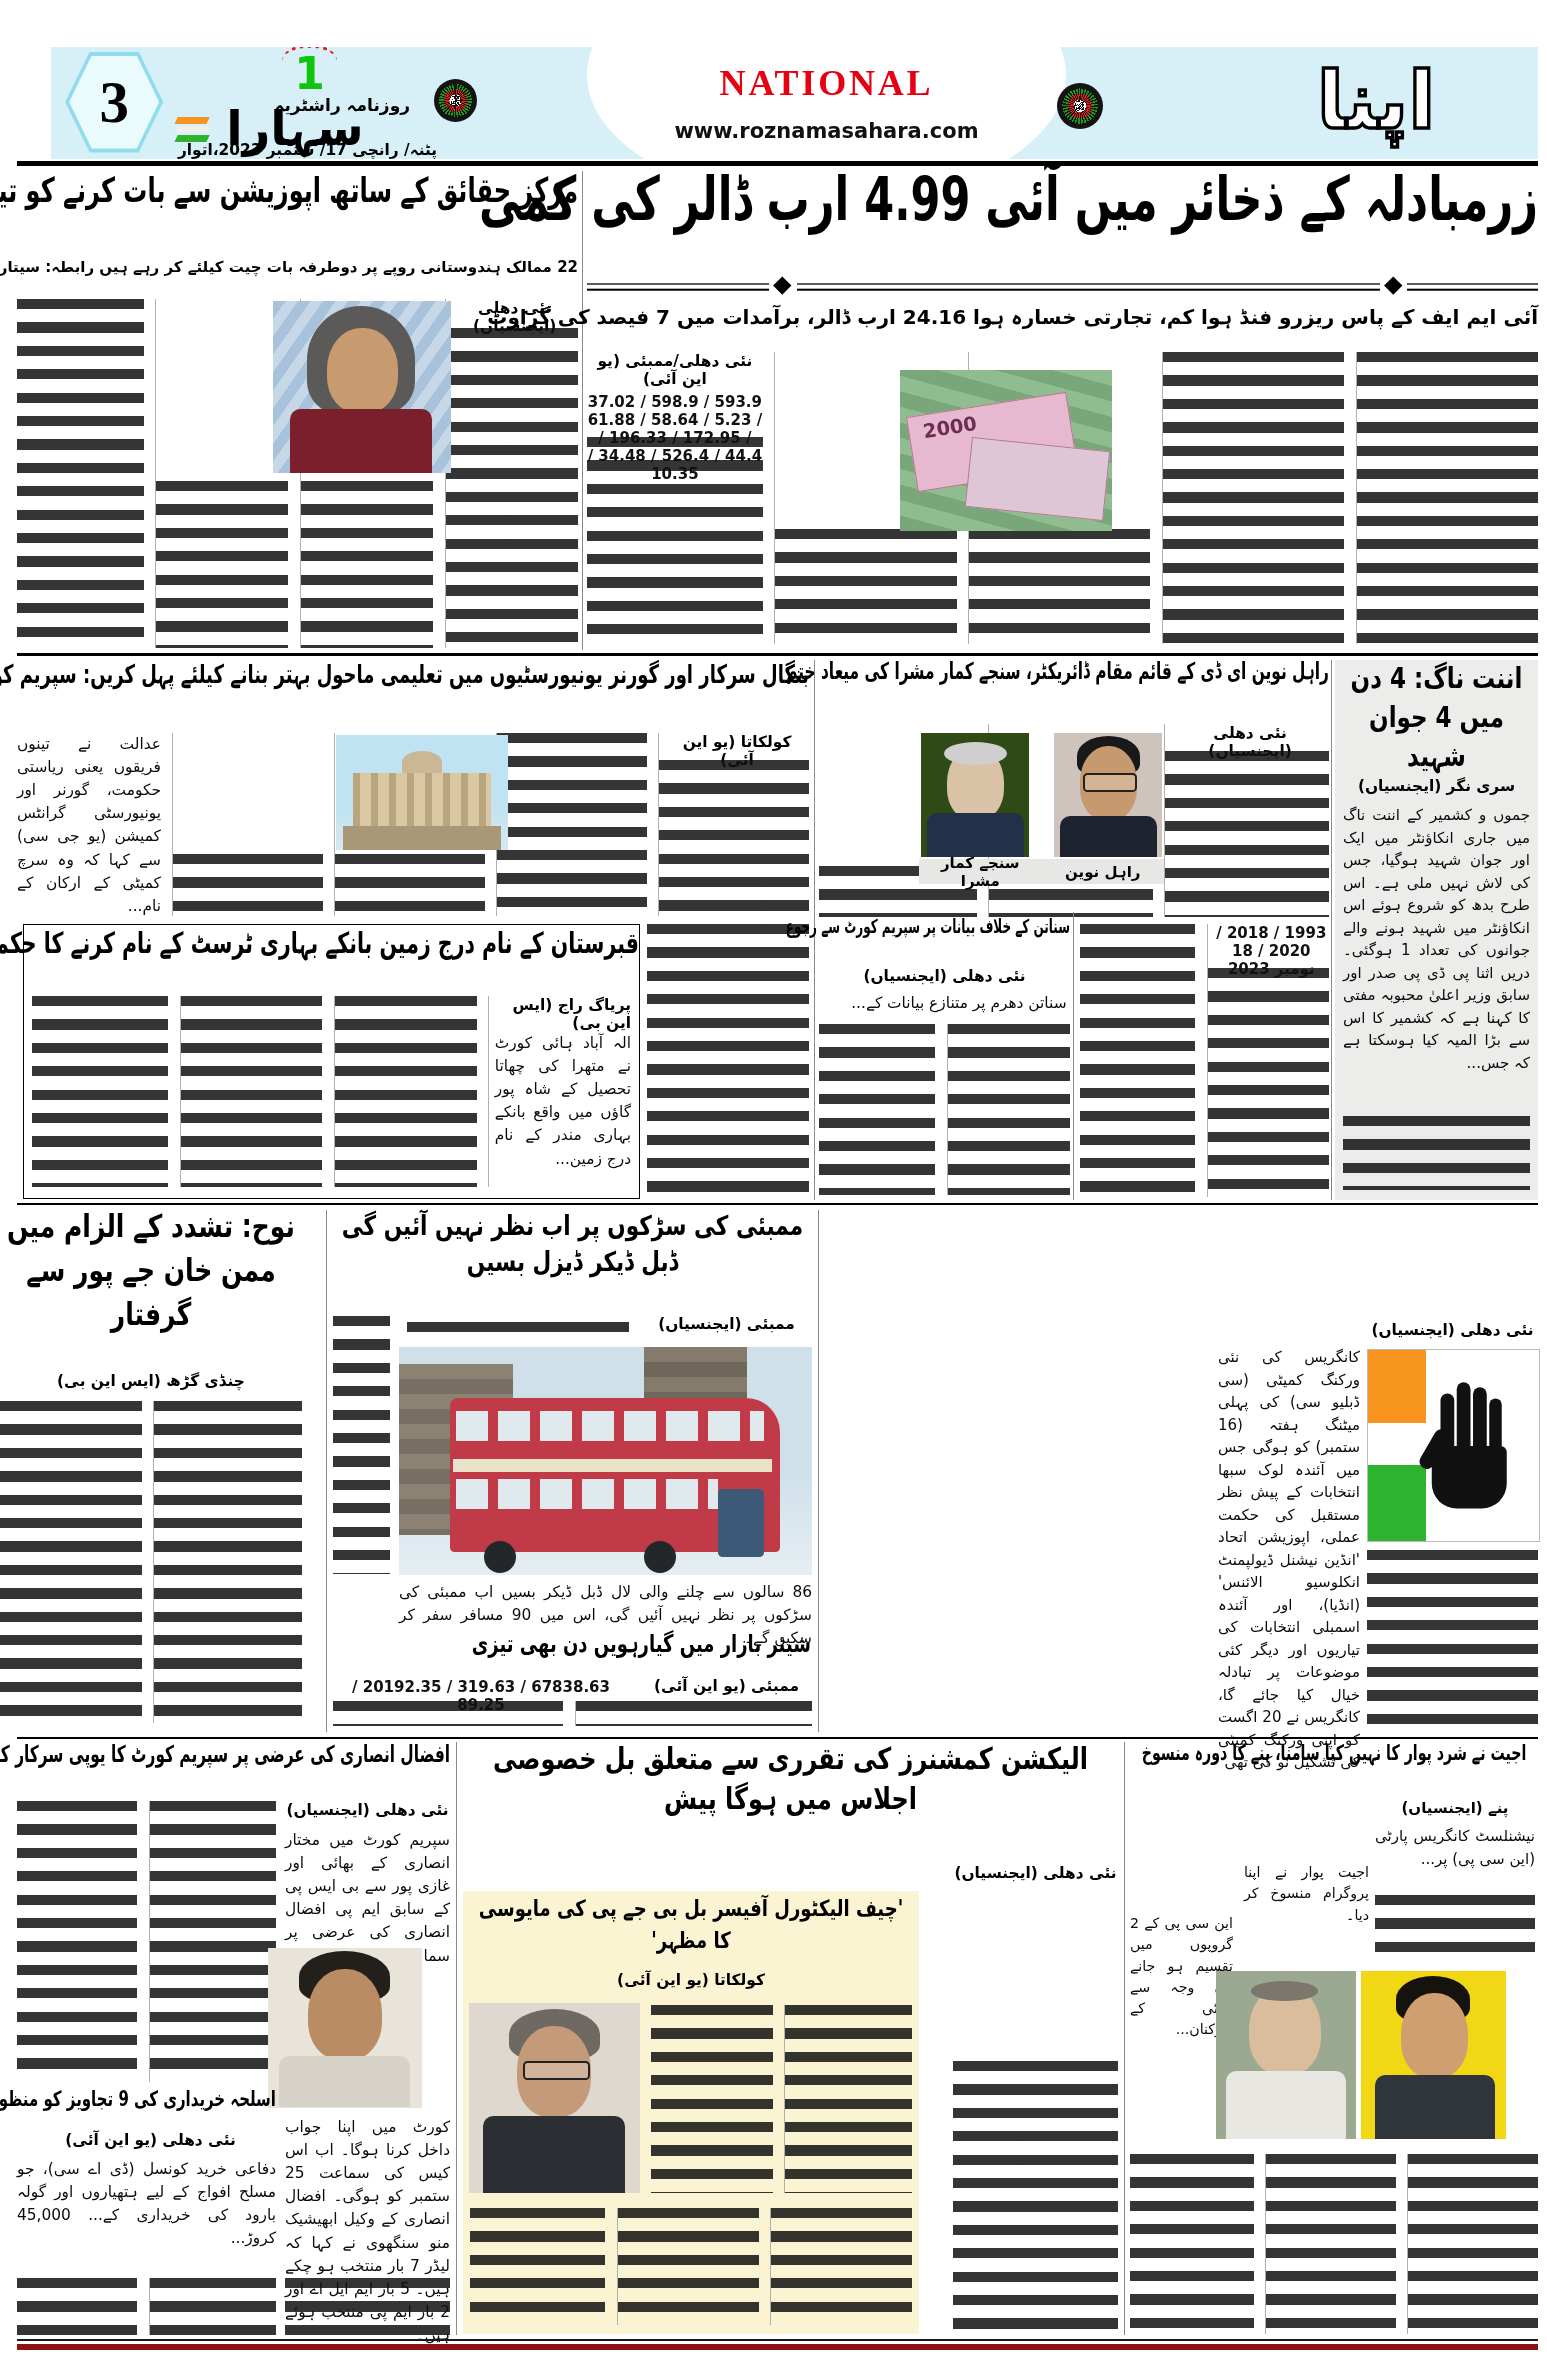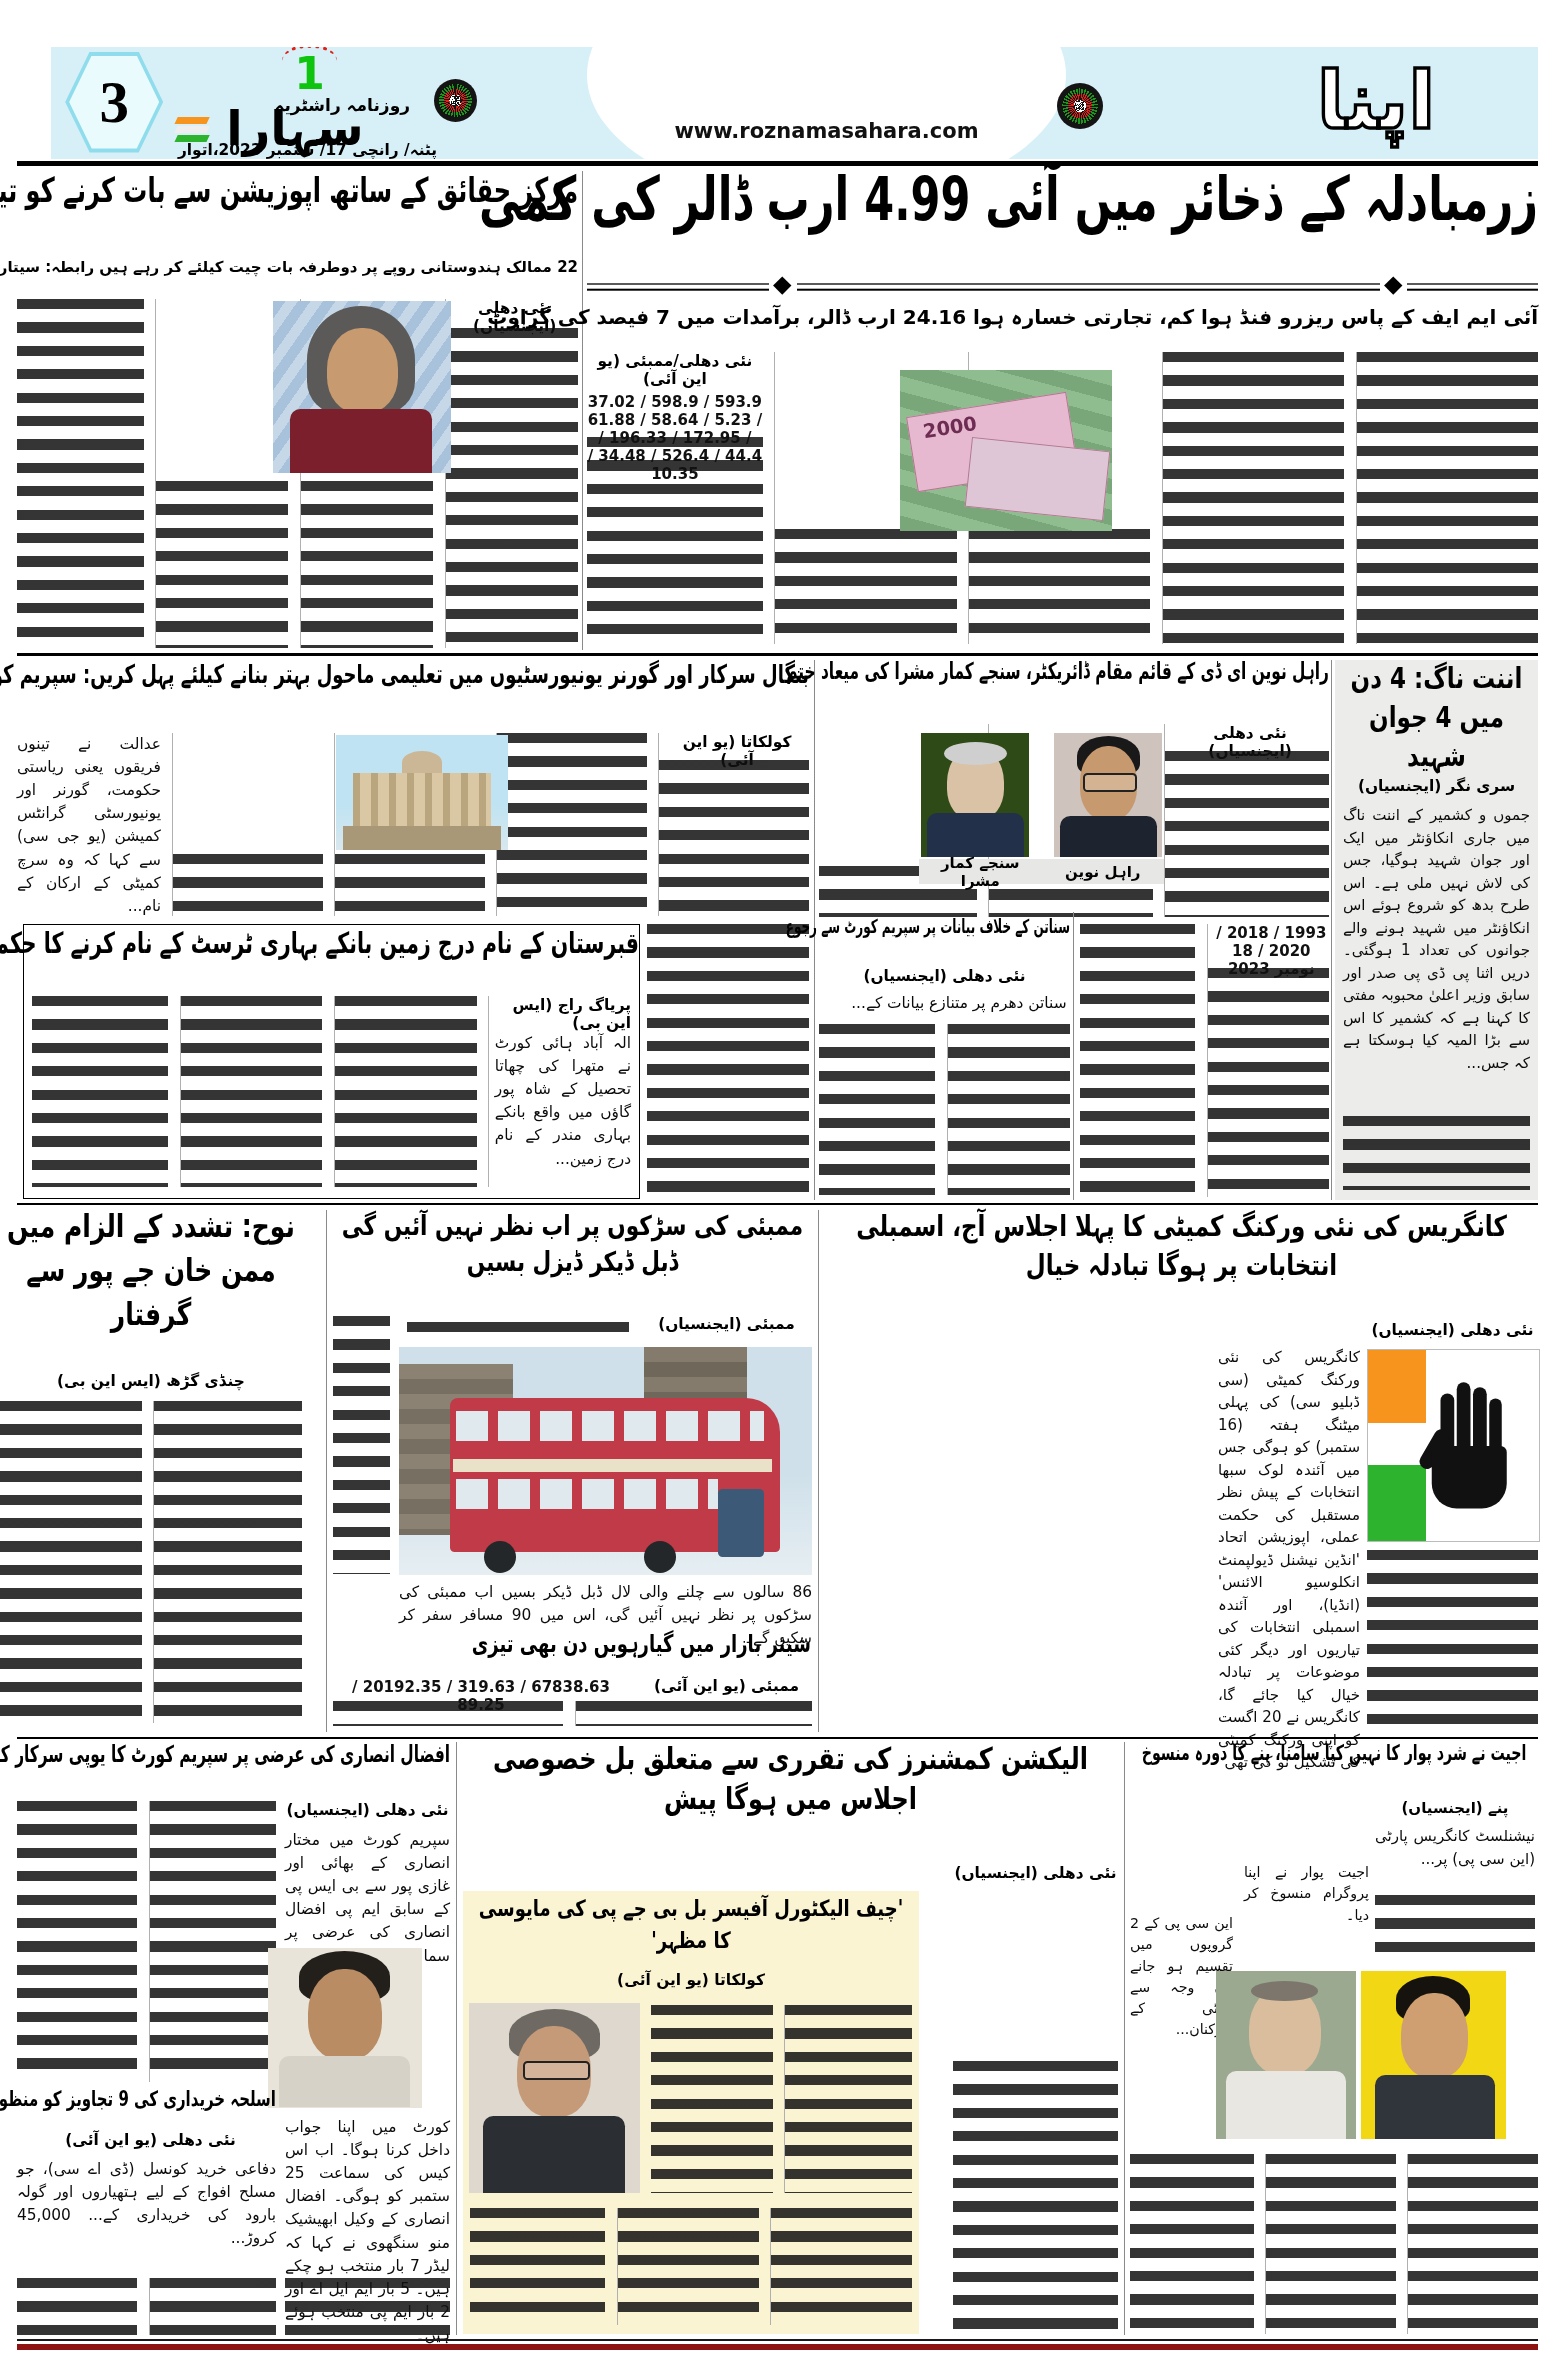--- a/index.html
+++ b/index.html
@@ -91,20 +91,21 @@
       <div class="l2">سہارا</div>
       <div class="tric">
         <i style="background:#f7941d"></i>
           <i style="background:#eee"></i>
           <i style="background:#2db32d"></i>
       </div>
       <div class="date">پٹنہ/ رانچی 17/ ستمبر 2023،اتوار</div>
     </div>
     <div class="cockade" style="left:383px;top:32px;width:43px;height:43px"></div>
     <div class="ellipse"></div>
+    <div class="national">NATIONAL</div>
     <div class="site">www.roznamasahara.com</div>
     <div class="cockade" style="left:1006px;top:36px;width:46px;height:46px"></div>
     <div class="corner">اپنا دیس</div>
   </div>
   <div class="hrule" style="left:17px;top:161px;width:1521px;height:4.6px"></div>
 
   <div class="abs" style="left:17px;top:171px;width:561px;height:479px">
     <div class="h nw" style="position:absolute;top:5.7px;left:0;right:0;font-size:24px;height:63px">
       <span class="tall">مرکز حقائق کے ساتھ اپوزیشن سے بات کرنے کو تیار</span>
     </div>
@@ -349,23 +350,20 @@
         </div>
       <div class="col">
           <div class="tx"></div>
         </div>
     </div>
   </div>
 
   <div class="vrule" style="left:818px;top:1210px;height:522px"></div>
 
   <div class="abs" style="left:825px;top:1210px;width:713px;height:522px">
-    <div class="h" style="position:absolute;top:4.6px;left:0;right:0;font-size:23px;height:98px;line-height:1.35">
-      <span class="tall" style="transform:scaleY(1.25)">کانگریس کی نئی ورکنگ کمیٹی کا پہلا اجلاس آج، اسمبلی انتخابات پر ہوگا تبادلہ خیال</span>
-    </div>
     <div class="dl" style="position:absolute;top:111px;left:542px;width:171px">نئی دھلی (ایجنسیاں)</div>
     <div class="handbox" style="left:542px;top:139px;width:171px;height:191px">
       <div class="hand-or"></div>
         <div class="hand-gr"></div>
       <svg viewBox="0 0 200 240" style="position:absolute;left:40px;top:4.6px;width:125px;height:182px">
         <g fill="#111">
           <rect x="52" y="36" width="22" height="110" rx="11"></rect>
           <rect x="78" y="18" width="22" height="120" rx="11"></rect>
           <rect x="104" y="26" width="22" height="116" rx="11"></rect>
           <rect x="130" y="44" width="20" height="100" rx="10"></rect>

